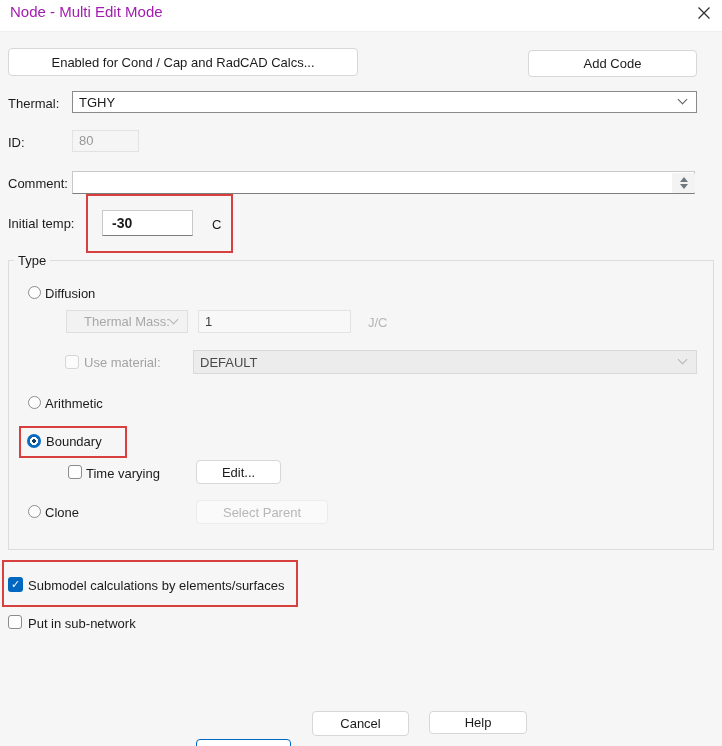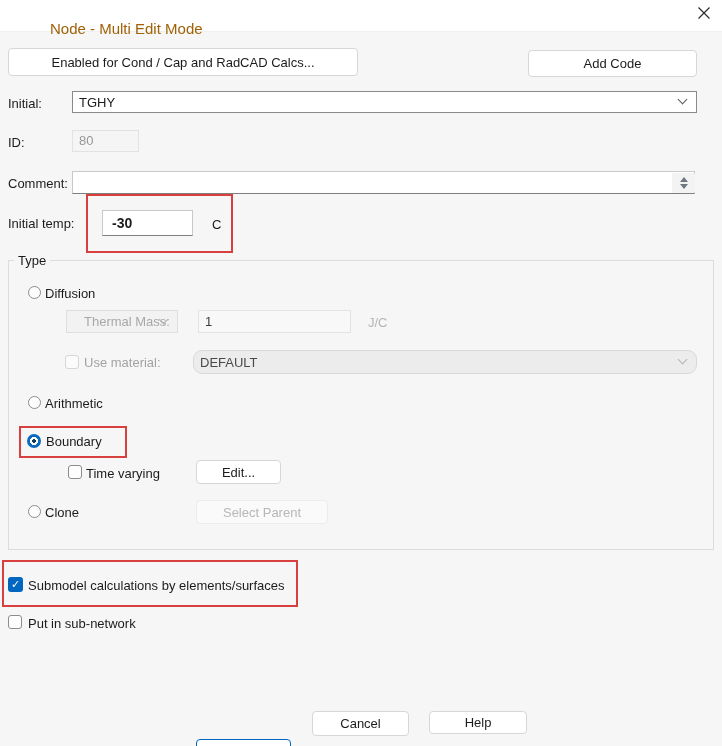--- a/index.html
+++ b/index.html
@@ -2,21 +2,21 @@
 <html><head>
 <meta charset="utf-8">
 <style>
   * { margin:0; padding:0; box-sizing:border-box; }
   html,body { width:722px; height:746px; }
   body { font-family:"Liberation Sans", sans-serif; background:#f6f6f6; }
 
   .dialog { position:relative; width:722px; height:746px; background:#f6f6f6; overflow:hidden; }
 
   .titlebar { position:absolute; left:0; top:0; width:722px; height:32px; background:#ffffff; border-bottom:1px solid #efefef; }
-  .title { position:absolute; left:10px; top:20px; font-size:15px; color:#a16207;margin-left:40px; }
+  .title { position:absolute; left:10px; top:3px; font-size:15px; color:#a21caf; }
   .close-btn { position:absolute; right:9px; top:6px; width:18px; height:18px; display:flex; align-items:center; justify-content:center; cursor:default; }
 
   .label { position:absolute; font-size:13px; color:#1b1b1b; white-space:nowrap; }
   .label.dis { color:#a3a3a3; }
 
   .btn { position:absolute; background:#ffffff; border:1px solid #d7d7d7; border-radius:4px;
          font-size:13px; color:#1b1b1b; display:flex; align-items:center; justify-content:center; }
   .btn.primary { border:1px solid #0067c0; }
   .btn.disabled { background:#fafafa; border-color:#ececec; color:#b7b7b7; }
 
@@ -68,21 +68,21 @@
         <svg width="14" height="14" viewBox="0 0 14 14">
             <path d="M1.5 1.5 L12.5 12.5 M12.5 1.5 L1.5 12.5" stroke="#2d2d2d" stroke-width="1.2" fill="none"></path>
           </svg>
       </span>
     </div>
   </div>
 
   <div class="btn" style="left:8px; top:48px; width:350px; height:28px;">Enabled for Cond / Cap and RadCAD Calcs...</div>
   <div class="btn" style="left:528px; top:50px; width:169px; height:27px;">Add Code</div>
 
-  <div class="label" style="left:8px; top:96px;">Initial:</div>
+  <div class="label" style="left:8px; top:96px;">Thermal:</div>
   <div class="combo" style="left:72px; top:91px; width:625px; height:22px;">
     <span>TGHY</span>
     <span class="chev"></span>
   </div>
 
   <div class="label" style="left:8px; top:135px;">ID:</div>
   <div class="tbox dis" style="left:72px; top:130px; width:67px; height:22px; line-height:20px;">80</div>
 
   <div class="label" style="left:8px; top:176px;">Comment:</div>
   <div class="tbox" style="left:72px; top:171px; width:623px; height:23px; line-height:21px;"></div>
@@ -95,30 +95,30 @@
   <div class="tbox" style="left:102px; top:210px; width:91px; height:26px; line-height:24px; font-weight:bold; font-size:14px; padding-left:9px;">-30</div>
   <div class="unit" style="left:212px; top:217px;">C</div>
   <div class="annotation" style="left:86px; top:194px; width:147px; height:59px;"></div>
 
   <div class="groupbox"></div>
   <div class="group-legend">Type</div>
 
   <div class="radio" style="left:28px; top:286px;"></div>
   <div class="label" style="left:45px; top:286px;">Diffusion</div>
 
-  <div class="combo dis" style="left:66px; top:310px; width:112px; height:23px;padding-left:17px;">
+  <div class="combo dis" style="left:66px; top:310px; width:122px; height:23px;padding-left:17px;">
     <span>Thermal Mass:</span>
     <span class="chev lt"></span>
   </div>
   <div class="tbox dis-dark" style="left:198px; top:310px; width:153px; height:23px; line-height:21px;">1</div>
   <div class="unit dis" style="left:368px; top:315px;">J/C</div>
 
   <div class="checkbox dis" style="left:65px; top:355px;"></div>
   <div class="label dis" style="left:84px; top:355px;">Use material:</div>
-  <div class="combo dis2" style="left:193px; top:350px; width:504px; height:24px;border-radius:9px;">
+  <div class="combo dis2" style="left:193px; top:350px; width:504px; height:24px;">
     <span>DEFAULT</span>
     <span class="chev lt"></span>
   </div>
 
   <div class="radio" style="left:28px; top:396px;"></div>
   <div class="label" style="left:45px; top:396px;">Arithmetic</div>
 
   <div class="radio sel" style="left:27px; top:434px;"></div>
   <div class="label" style="left:46px; top:434px;">Boundary</div>
   <div class="annotation" style="left:19px; top:426px; width:108px; height:32px;"></div>

